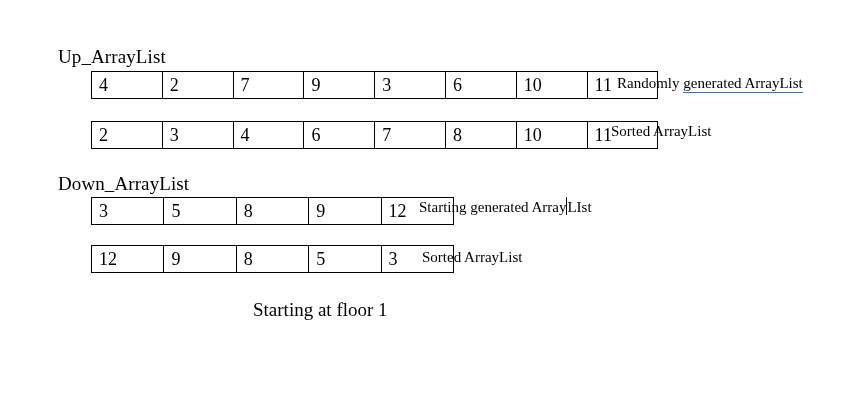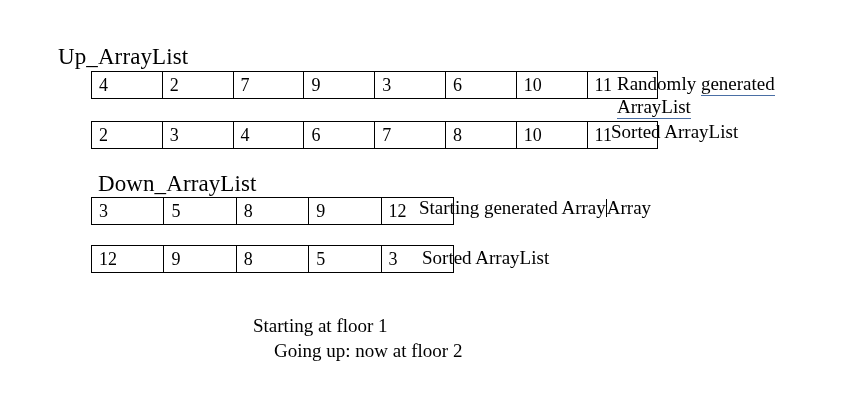--- a/index.html
+++ b/index.html
@@ -18,27 +18,27 @@
   .doc {
     position: absolute;
     left: 0; top: 0;
     width: 850px;
     height: 419px;
   }
 
   
   .section-title {
     position: absolute;
-    font-size: 23px;
+    font-size: 19px;
     line-height: 22px;
     white-space: nowrap;
     letter-spacing: 0.1px;
   }
   #up-title   { left: 58px;  top: 46px; }
-  #down-title { left: 58px;  top: 173px; margin-left: 40px; }
+  #down-title { left: 58px;  top: 173px; }
 
   
   .array-table {
     position: absolute;
     border-collapse: collapse;
     table-layout: fixed;
     background: #ffffff;
   }
   .array-table td {
     border: 1px solid #000000;
@@ -55,21 +55,21 @@
   #up-sorted  { left: 91px; top: 121px; width: 503px; }
   #up-random td, #up-sorted td { width: 62.8px; }
 
   #down-random { left: 91px; top: 197px; width: 322px; }
   #down-sorted { left: 91px; top: 245px; width: 322px; }
   #down-random td, #down-sorted td { width: 64.4px; }
 
   
   .caption {
     position: absolute;
-    font-size: 19px;
+    font-size: 15px;
     line-height: 23px;
     white-space: nowrap;
   }
   #up-random-caption {
     left: 617px;
     top: 72px;
     white-space: normal;
     width: 210px;
   }
   #up-sorted-caption   { left: 611px; top: 120px; }
@@ -94,21 +94,20 @@
   }
 
   
   #log-block {
     position: absolute;
     left: 253px;
     top: 297px;
     font-size: 19px;
     line-height: 25px;
     white-space: nowrap;
-    margin-top: 16px;
   }
   #log-block .log-line { display: block; }
   #log-block .log-line.indented { padding-left: 21px; }
   .arrow-glyph {
     font-family: "DejaVu Sans", sans-serif;
     font-weight: bold;
     font-size: 18px;
     padding: 0 2px;
   }
 </style>
@@ -163,35 +162,34 @@
       <td>3</td>
       <td>5</td>
       <td>8</td>
       <td>9</td>
       <td>12</td>
     </tr>
   </tbody>
     </table>
 
   <div class="caption" id="down-random-caption">
-    <span>Starting generated Array</span><span class="text-caret"></span><span>Array</span>
+    <span>Starting generated Array</span><span class="text-caret"></span><span>LIst</span>
   </div>
 
   <table class="array-table" id="down-sorted">
     <tbody>
         <tr>
       <td>12</td>
       <td>9</td>
       <td>8</td>
       <td>5</td>
       <td>3</td>
     </tr>
   </tbody>
     </table>
 
   <div class="caption" id="down-sorted-caption">Sorted ArrayList</div>
 
   <div id="log-block">
     <span class="log-line">Starting at floor 1</span>
-    <span class="log-line indented">Going up: now at floor 2</span>
   </div>
 
 </div>
 
 </body></html>

